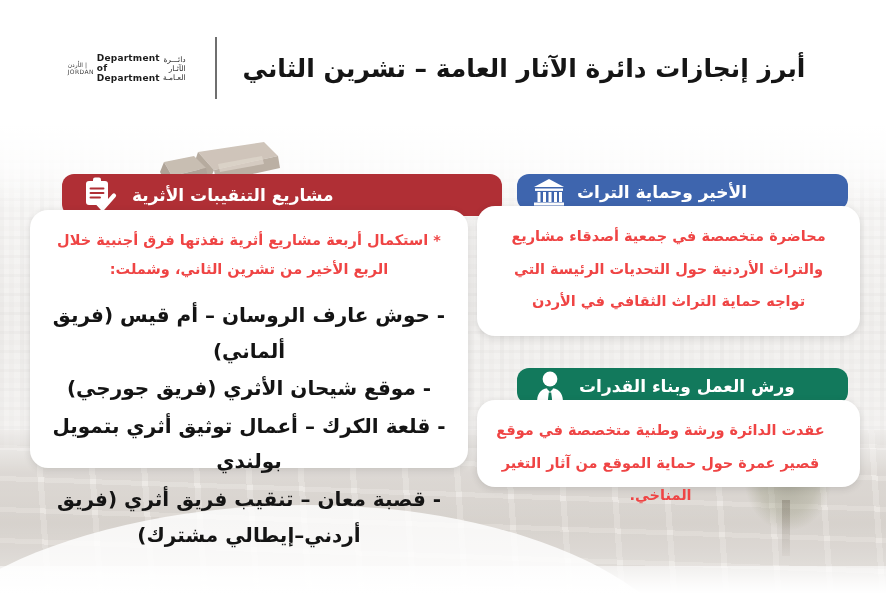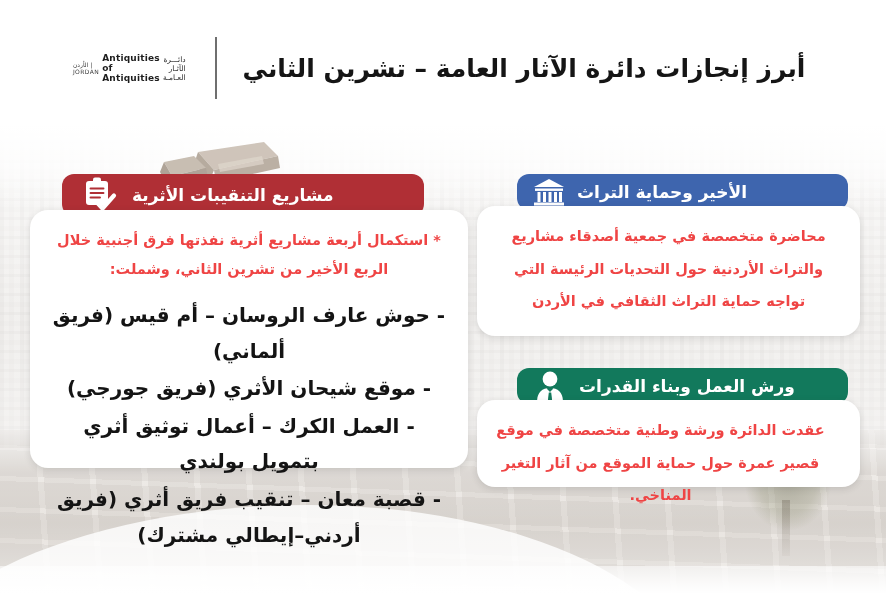--- a/index.html
+++ b/index.html
@@ -211,21 +211,21 @@
   .bullets li {
     font-size: 20px;
     font-weight: bold;
     line-height: 1.78;
     color: #141414;
     text-align: center;
     margin: 0 0 2px 0;
   }
 
   
-  #band-red      { left: 62px;  top: 174px; width: 362px; height: 42px; padding: 0 14px 0 18px; background: #B02F35; }
+  #band-red      { left: 62px;  top: 174px; width: 440px; height: 42px; padding: 0 14px 0 18px; background: #B02F35; }
   #panel-red     { left: 30px;  top: 210px; width: 438px; height: 258px; }
 
   #band-blue     { left: 517px; top: 174px; width: 331px; height: 36px; padding: 0 12px 0 16px; background: #3E65AE; }
   #panel-blue    { left: 477px; top: 206px; width: 383px; height: 130px; padding-top: 14px; }
 
   #band-green    { left: 517px; top: 368px; width: 331px; height: 36px; padding: 0 12px 0 16px; background: #12795C; }
   #panel-green   { left: 477px; top: 400px; width: 383px; height: 87px; padding-top: 14px; padding-left: 6px; }
 
   #panel-red p   { text-align: center; }
   #panel-blue p, #panel-green p { text-align: center; line-height: 2.25; }
@@ -255,21 +255,21 @@
           <path d="M10 3 H76 L70 16 H16 Z"></path>
           <path d="M16 16 H70 L66 30 H20 Z"></path>
           <path d="M20 30 H66 L66 38 H20 Z"></path>
           <path d="M23 38 H63 L59 50 H27 Z"></path>
           <path d="M27 50 H59 L57 56 H29 Z"></path>
           <path d="M38 3 v10 a5 9 0 0 0 10 0 V3"></path>
           <path d="M36 16 h14"></path>
         </g>
       </svg>
       <div class="logo-ar">دائـــرة الآثـار العـامـة</div>
-      <div class="logo-en">Antiquities of Antiquities</div>
+      <div class="logo-en">Department of Department</div>
       <div class="logo-sub">الأردن | JORDAN</div>
     </div>
   </div>
 
   <svg class="artifact" viewBox="0 0 124 58">
     <g>
       <path d="M40 22 L106 12 L120 26 L56 40 Z" fill="#cdc2b7"></path>
       <path d="M40 22 L56 40 L52 50 L36 34 Z" fill="#b3a79a"></path>
       <path d="M56 40 L120 26 L122 38 L58 52 Z" fill="#b8aca0"></path>
       <path d="M6 32 L36 26 L48 38 L14 46 Z" fill="#c6bbaf"></path>
@@ -295,21 +295,21 @@
       </svg>
     </span>
     <span class="band-title">مشاريع التنقيبات الأثرية</span>
   </div>
 
   <div class="panel" id="panel-red">
     <p>* استكمال أربعة مشاريع أثرية نفذتها فرق أجنبية خلال الربع الأخير من تشرين الثاني، وشملت:</p>
     <ul class="bullets">
       <li>- حوش عارف الروسان – أم قيس (فريق ألماني)</li>
       <li>- موقع شيحان الأثري (فريق جورجي)</li>
-      <li>- العمل الكرك – أعمال توثيق أثري بتمويل بولندي</li>
+      <li>- قلعة الكرك – أعمال توثيق أثري بتمويل بولندي</li>
       <li>- قصبة معان – تنقيب فريق أثري (فريق أردني–إيطالي مشترك)</li>
     </ul>
   </div>
 
   <div class="band" id="band-blue">
     <span class="band-icon">
       <svg width="32" height="30" viewBox="0 0 32 30">
         <g fill="#ffffff">
           <path d="M16 2 L31 10 H1 Z"></path>
           <rect x="2" y="11.5" width="28" height="2.4"></rect>

